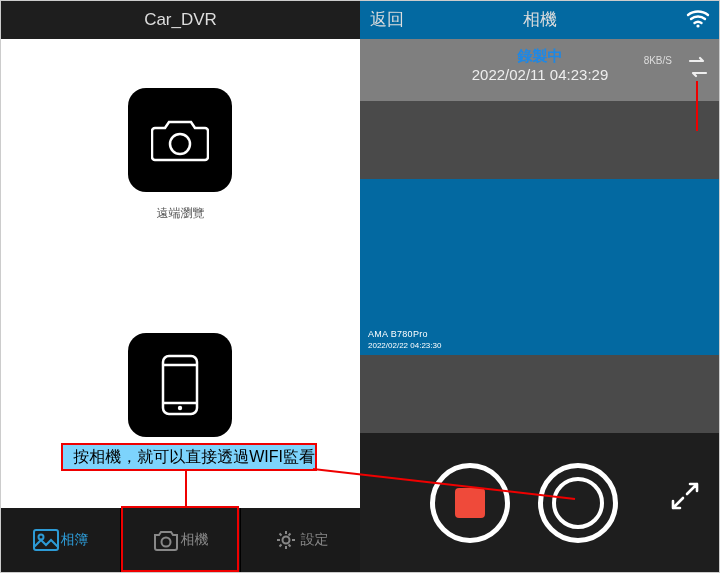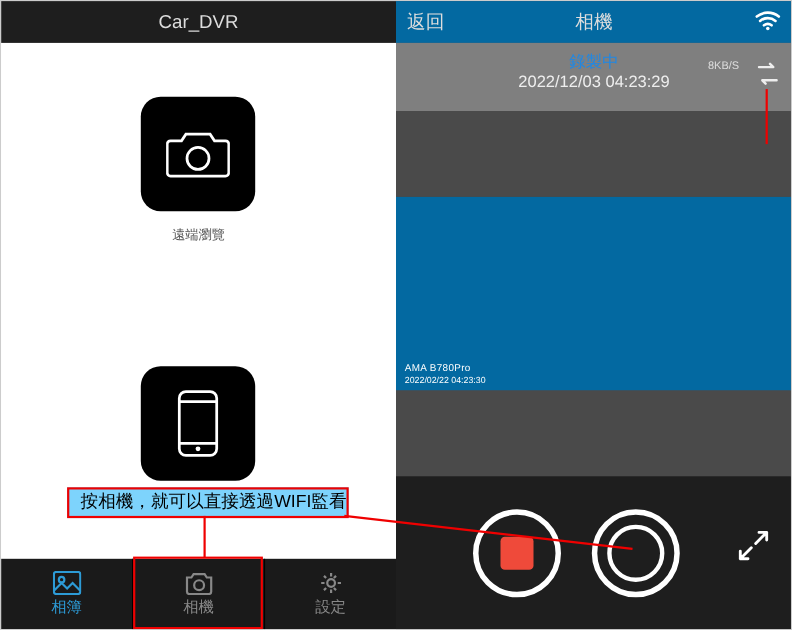--- a/index.html
+++ b/index.html
@@ -17,40 +17,40 @@
   
   .cam-svg{width:58px;height:48px}
   
   .phone-svg{width:40px;height:64px}
 
   
   .instr{position:absolute;left:60px;top:442px;width:252px;height:24px;border:2px solid #ef0000;background:#7dd3fc;color:#000;font-size:16px;line-height:24px;text-align:right;font-weight:500}
 
   
   .nav{position:absolute;left:0;bottom:0;right:0;height:64px;background:#1a1a1a;display:flex}
-  .nav-item{flex:1;display:flex;flex-direction:column;align-items:center;justify-content:center;color:#888;font-size:14px;gap:2px}
+  .nav-item{flex:1;display:flex;flex-direction:row;align-items:center;justify-content:center;color:#888;font-size:14px;gap:2px}
   .nav-item.active{color:#2d9bd6}
   .nav-sep{width:1px;background:#000}
   .nav-ico{width:26px;height:22px}
 
   
   .nav-hl{position:absolute;left:120px;bottom:0;width:118px;height:66px;border:2px solid #ef0000;box-sizing:border-box}
 
   
   .line1{position:absolute;left:184px;top:468px;width:2px;height:38px;background:#ef0000}
 
   
   .right{position:absolute;left:359px;top:0;width:360px;height:571px;background:#4a4a4a}
   .r-header{position:absolute;left:0;top:0;right:0;height:38px;background:#0369a1;color:#ddd;font-size:17px;line-height:38px}
   .r-back{position:absolute;left:10px;top:0}
   .r-title{text-align:center}
   .wifi{position:absolute;right:10px;top:6px;width:24px;height:22px}
 
   .r-info{position:absolute;left:0;top:38px;right:0;height:62px;background:#7f7f7f;color:#ddd;text-align:center}
-  .rec{color:#1e88e5;font-size:15px;padding-top:8px;font-weight:400}
+  .rec{color:#1e88e5;font-size:15px;padding-top:8px;font-weight:700}
   .ts{font-size:15px;color:#eee}
   .kbs{position:absolute;right:48px;top:16px;font-size:10px;color:#ddd}
   .swap{position:absolute;right:10px;top:16px;width:24px;height:24px}
 
   .vgap1{position:absolute;left:0;top:100px;right:0;height:78px;background:#4a4a4a}
   .viewport{position:absolute;left:0;top:178px;right:0;height:176px;background:#0369a1}
   .wm1{position:absolute;left:8px;bottom:16px;color:#fff;font-size:9px;letter-spacing:.3px}
   .wm2{position:absolute;left:8px;bottom:5px;color:#fff;font-size:8px}
   .vgap2{position:absolute;left:0;top:354px;right:0;height:78px;background:#4a4a4a}
 
@@ -138,21 +138,21 @@
       <svg class="wifi" viewBox="0 0 24 22">
         <path d="M2 8 a16 16 0 0 1 20 0" stroke="#fff" fill="none" stroke-width="2.4" stroke-linecap="round"></path>
         <path d="M5 12 a11 11 0 0 1 14 0" stroke="#fff" fill="none" stroke-width="2.4" stroke-linecap="round"></path>
         <path d="M8.5 16 a6 6 0 0 1 7 0" stroke="#fff" fill="none" stroke-width="2.4" stroke-linecap="round"></path>
         <circle cx="12" cy="19" r="1.6" fill="#fff"></circle>
       </svg>
     </div>
 
     <div class="r-info">
       <div class="rec">錄製中</div>
-      <div class="ts">2022/12/03 04:23:29</div>
+      <div class="ts">2022/02/11 04:23:29</div>
       <div class="kbs">8KB/S</div>
       <svg class="swap" viewBox="0 0 24 24">
         <path d="M4 6 h13 l-3 -3 M20 18 H7 l3 3" stroke="#eee" fill="none" stroke-width="2.2" stroke-linecap="round" stroke-linejoin="round"></path>
       </svg>
     </div>
 
     <div class="vgap1"></div>
     <div class="viewport">
       <div class="wm1">AMA  B780Pro</div>
       <div class="wm2">2022/02/22 04:23:30</div>

